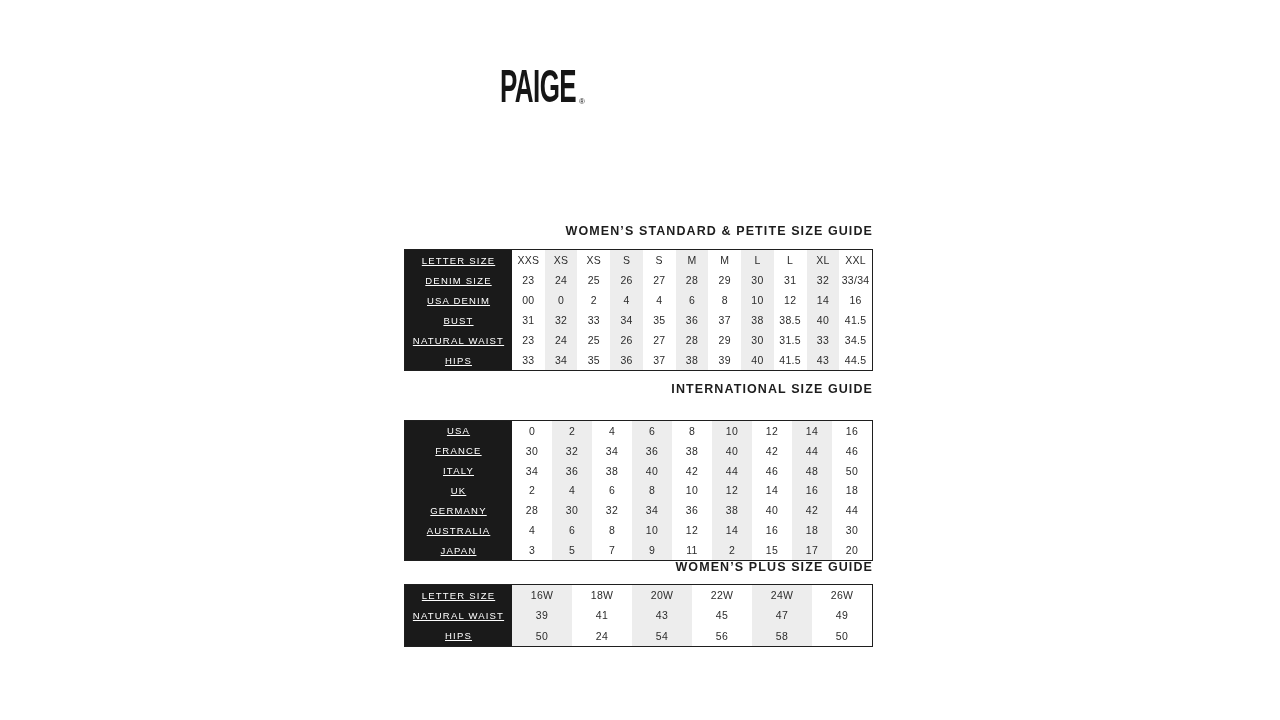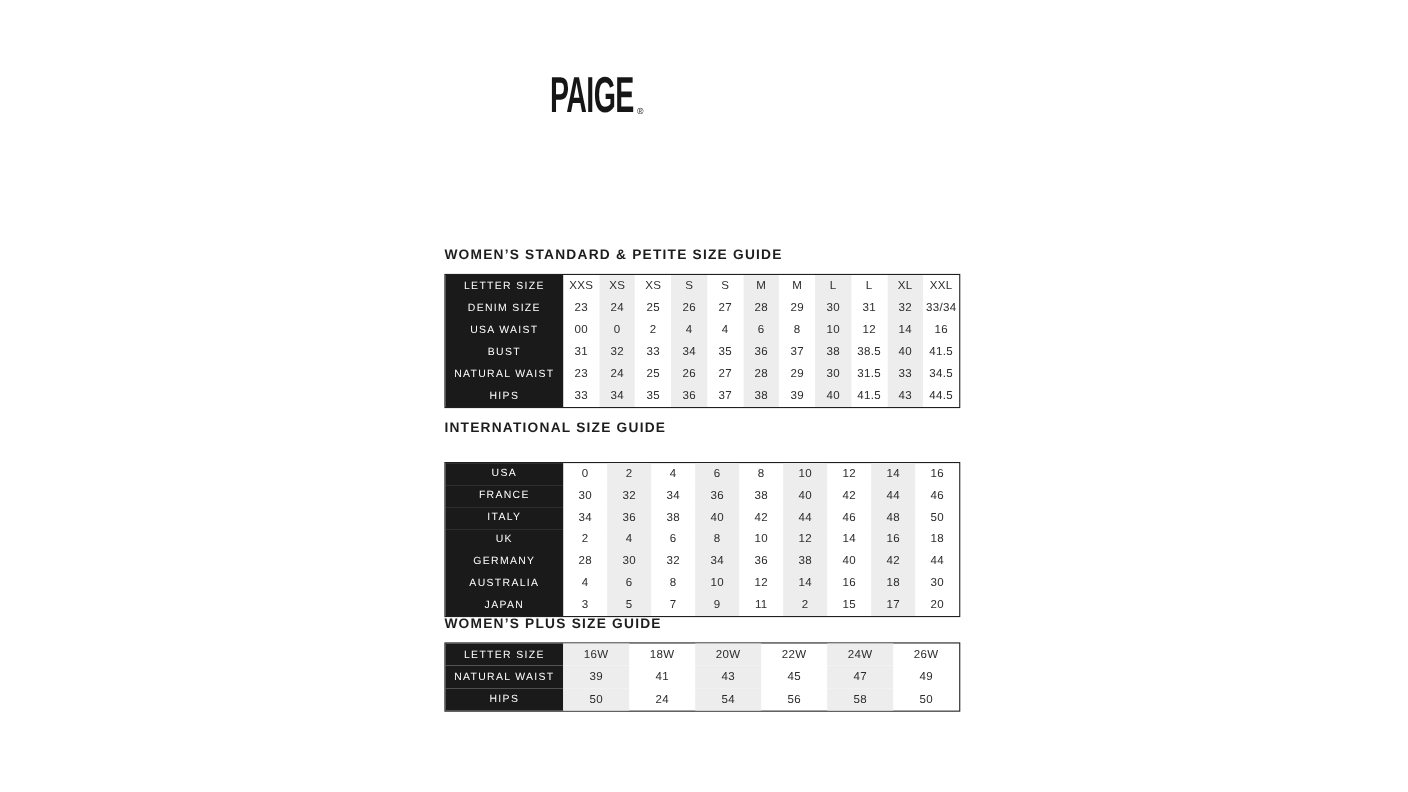--- a/index.html
+++ b/index.html
@@ -49,21 +49,21 @@
     font-size: 8px;
     color: #161616;
   }
 
   
   .tbl-title {
     position: absolute;
     left: 404px;
     width: 469px;
     margin: 0;
-    text-align: left;
+    text-align: right;
     font-size: 12.5px;
     font-weight: 700;
     letter-spacing: 1.1px;
     color: #1d1d1d;
   }
 
   
   .size-table {
     position: absolute;
     left: 404px;
@@ -76,20 +76,21 @@
   }
   .size-table .lab {
     background: var(--header-black, #1a1a1a);
     color: var(--header-text, #ffffff);
     display: flex;
     align-items: center;
     justify-content: center;
     font-size: 9.5px;
     letter-spacing: 1.2px;
     white-space: nowrap;
+    text-decoration: underline;
   }
   .size-table .cell {
     display: flex;
     align-items: center;
     justify-content: center;
     font-size: 10.5px;
     letter-spacing: 0.3px;
     color: #2c2c2c;
     white-space: nowrap;
   }
@@ -128,21 +129,21 @@
       <div class="cell shade">24</div>
       <div class="cell">25</div>
       <div class="cell shade">26</div>
       <div class="cell">27</div>
       <div class="cell shade">28</div>
       <div class="cell">29</div>
       <div class="cell shade">30</div>
       <div class="cell">31</div>
       <div class="cell shade">32</div>
       <div class="cell">33/34</div>
-      <div class="lab">USA WAIST</div>
+      <div class="lab">USA DENIM</div>
       <div class="cell">00</div>
       <div class="cell shade">0</div>
       <div class="cell">2</div>
       <div class="cell shade">4</div>
       <div class="cell">4</div>
       <div class="cell shade">6</div>
       <div class="cell">8</div>
       <div class="cell shade">10</div>
       <div class="cell">12</div>
       <div class="cell shade">14</div>

